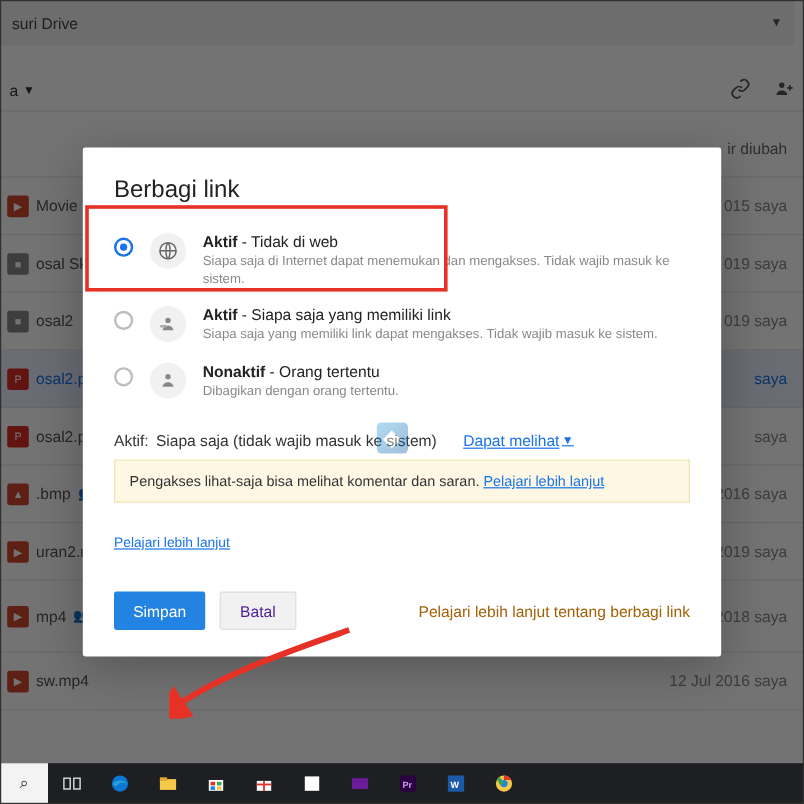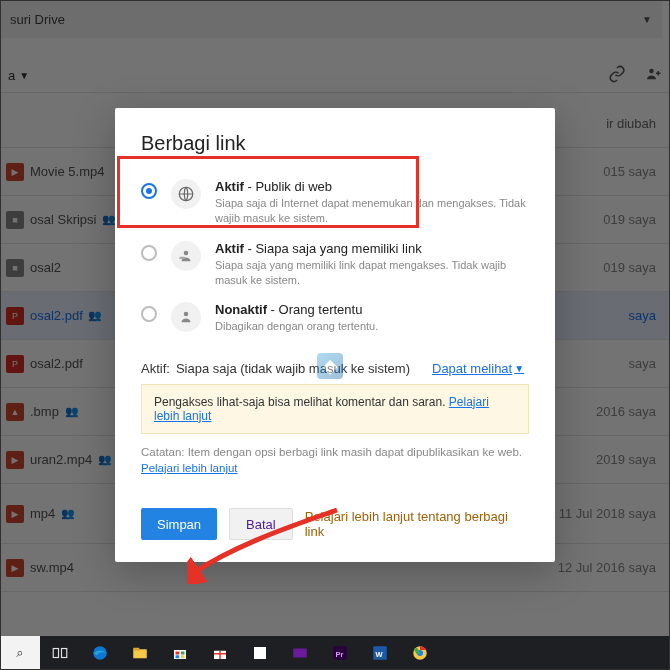--- a/index.html
+++ b/index.html
@@ -14,21 +14,21 @@
   .file-list { position: absolute; top: 100px; left: 0; right:0; }
   .file-row { height:48px; border-bottom:1px solid #e5e5e5; display:flex; align-items:center; padding:0 6px; color:#555; font-size:13px;}
   .file-row.selected { background:#e8f0fe; color:#1a73e8; }
   .file-row .fname { flex: 0 0 200px; display:flex; align-items:center; gap:6px;}
   .file-row .fmeta { flex: 0 0 130px; color:#888; font-size:13px; margin-left:auto; text-align:right; padding-right:8px;}
   .file-row .ficon { width:18px; height:18px; background:#d04830; border-radius:2px; flex-shrink:0; display:flex; align-items:center; justify-content:center; color:#fff; font-size:9px;}
   .file-row .ficon.pdf { background:#d93025;}
   .file-row .ficon.img { background:#d04830;}
   .share-ic { color:#666; font-size:11px;}
   .overlay { position:absolute; inset:0; background:rgba(0,0,0,0.55); display:flex; align-items:center; justify-content:center; }
-  .dialog { width: 440px; background:#fff; box-shadow:0 10px 40px rgba(0,0,0,0.25); padding: 24px 26px 22px 26px; position:relative; border-radius:2px; }
+  .dialog { width: 532px; background:#fff; box-shadow:0 10px 40px rgba(0,0,0,0.25); padding: 24px 26px 22px 26px; position:relative; border-radius:2px; }
   .dlg-title { font-size:20px; color:#222; font-weight:400; margin-bottom:18px; }
   .option { display:flex; gap:14px; padding:6px 0 8px 0; position:relative; }
   .opt-radio { width:16px; height:16px; border:2px solid #bdbdbd; border-radius:50%; flex-shrink:0; margin-top:4px; position:relative; }
   .opt-radio.checked { border-color:#1a73e8; }
   .opt-radio.checked::after { content:""; position:absolute; inset:3px; background:#1a73e8; border-radius:50%;}
   .opt-icon { width:30px; height:30px; border-radius:50%; background:#f1f1f1; display:flex; align-items:center; justify-content:center; flex-shrink:0; color:#666;}
   .opt-text { flex:1; }
   .opt-title { font-size:13px; color:#222; }
   .opt-title b{ font-weight:700;}
   .opt-desc { font-size:11px; color:#888; margin-top:2px; line-height:1.4; }
@@ -158,21 +158,21 @@
 
     <div class="option">
       <div class="opt-radio checked"></div>
       <div class="opt-icon">
         <svg width="18" height="18" viewBox="0 0 24 24" fill="none" stroke="#666" stroke-width="1.6">
             <circle cx="12" cy="12" r="9"></circle>
             <path d="M3 12h18M12 3c3 3 3 15 0 18M12 3c-3 3-3 15 0 18"></path>
           </svg>
       </div>
       <div class="opt-text">
-        <div class="opt-title"><b>Aktif</b><span> - Publik di web</span></div>
+        <div class="opt-title"><b>Aktif</b><span> - Tidak di web</span></div>
         <div class="opt-desc">Siapa saja di Internet dapat menemukan dan mengakses. Tidak wajib masuk ke sistem.</div>
       </div>
     </div>
 
     <div class="option">
       <div class="opt-radio"></div>
       <div class="opt-icon">
         <svg width="18" height="18" viewBox="0 0 24 24" fill="#888">
             <circle cx="12" cy="8" r="3"></circle>
             <path d="M6 19c0-3 3-5 6-5s6 2 6 5"></path>
@@ -207,21 +207,21 @@
           <span>Dapat melihat</span>
           <span style="font-size:10px">▼</span>
         </a>
     </div>
 
     <div class="notice">
       <span>Pengakses lihat-saja bisa melihat komentar dan saran. </span><a href="#">Pelajari lebih lanjut</a>
     </div>
 
     <div class="cat">
-      <span>Catatan: Item dengan opsi berbagi link masih dapat dipublikasikan ke web.</span><br>
+      <br>
       <a href="#">Pelajari lebih lanjut</a>
     </div>
 
     <div class="btn-row">
       <button class="btn primary">Simpan</button>
       <button class="btn secondary">Batal</button>
       <div class="long-link"><a href="#">Pelajari lebih lanjut tentang berbagi link</a></div>
     </div>
 
     <div class="redbox" style="left:2px; top:48px; width:302px; height:72px;"></div>

